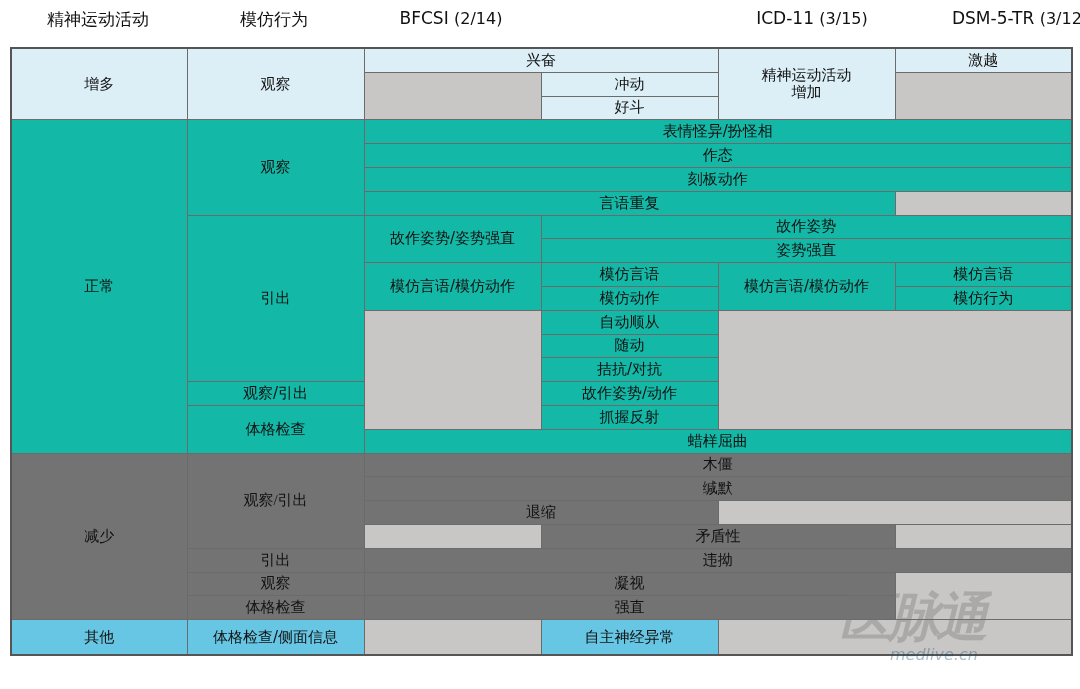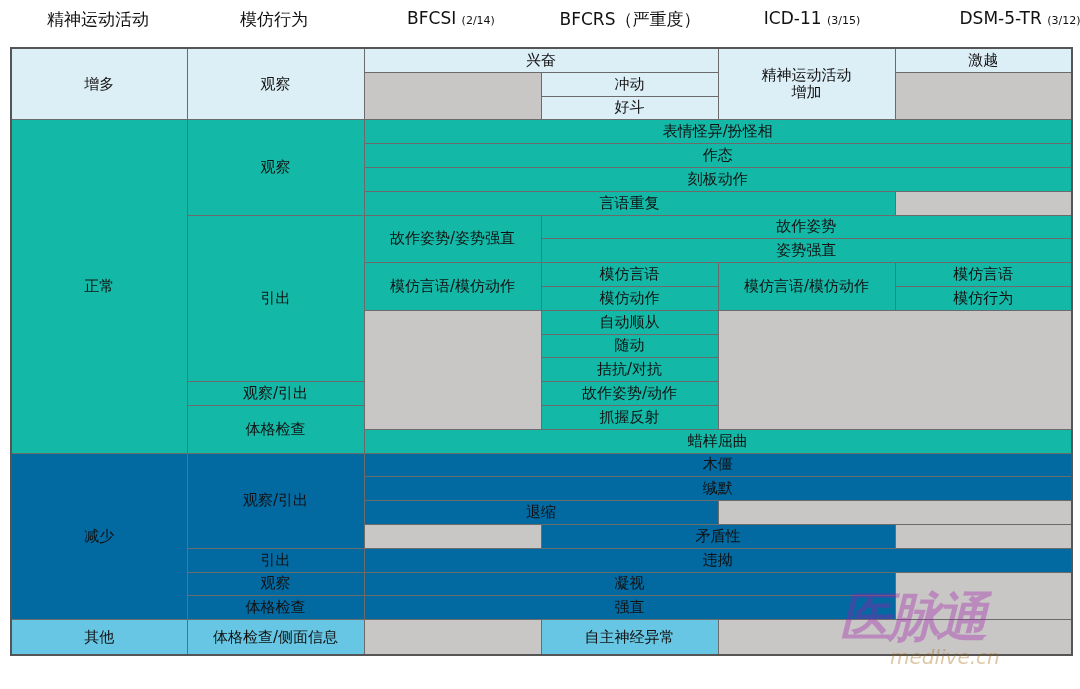--- a/index.html
+++ b/index.html
@@ -1,41 +1,40 @@
 <!DOCTYPE html>
 <html><head>
 <meta charset="utf-8">
 <style>
   html, body { margin:0; padding:0; background:#ffffff; }
   body { width:1080px; height:689px; position:relative; overflow:hidden;
          font-family:"DejaVu Sans","Liberation Sans",sans-serif; color:#111; }
   .hdr { position:absolute; top:0; left:0; width:1080px; height:40px; }
   .hdr div { position:absolute; top:8px; font-size:17px; white-space:nowrap; transform:translateX(-50%); }
-  .hdr small { font-size:11px; }
+  .hdr small { font-size:16px; }
   table { position:absolute; left:10px; top:47px; border-collapse:collapse; table-layout:fixed;
           border:2px solid #555; }
   td { border:1.5px solid #6b6b6b; text-align:center; vertical-align:middle; font-size:15px;
        padding:0; height:22.8px; line-height:17px; overflow:hidden; }
   .inc { background:#dceef6; }
   .nor { background:#14b8a6; }
-  .dec { background:#0369a1; }
+  .dec { background:#737373;font-family:Liberation Serif, serif; }
   .oth { background:#66c6e3; }
   .gray { background:#c8c7c6; }
   .wm { position:absolute; left:840px; top:583px; width:200px; height:100px; pointer-events:none; opacity:0.35; }
-  .wm .logo { position:absolute; left:0; top:0; font-size:52px; font-weight:bold; color:#a21caf; letter-spacing:-4px; font-style:italic; }
-  .wm .url { position:absolute; left:50px; top:62px; font-size:20px; font-style:italic; color:#a16207; }
+  .wm .logo { position:absolute; left:0; top:0; font-size:52px; font-weight:bold; color:#737373; letter-spacing:-4px; font-style:italic; }
+  .wm .url { position:absolute; left:50px; top:62px; font-size:16px; font-style:italic; color:#0c4a6e; }
 </style>
 </head>
 <body>
 
 <div class="hdr">
   <div style="left:98px"><span>精神运动活动</span></div>
   <div style="left:274px"><span>模仿行为</span></div>
   <div style="left:451px"><span>BFCSI</span> <small>(2/14)</small></div>
-  <div style="left:630px"><span>BFCRS（严重度）</span></div>
   <div style="left:812px"><span>ICD-11</span> <small>(3/15)</small></div>
   <div style="left:1020px"><span>DSM-5-TR</span> <small>(3/12)</small></div>
 </div>
 
 <table>
   <colgroup>
     <col style="width:176px">
       <col style="width:177px">
       <col style="width:177px">
     <col style="width:177px">

